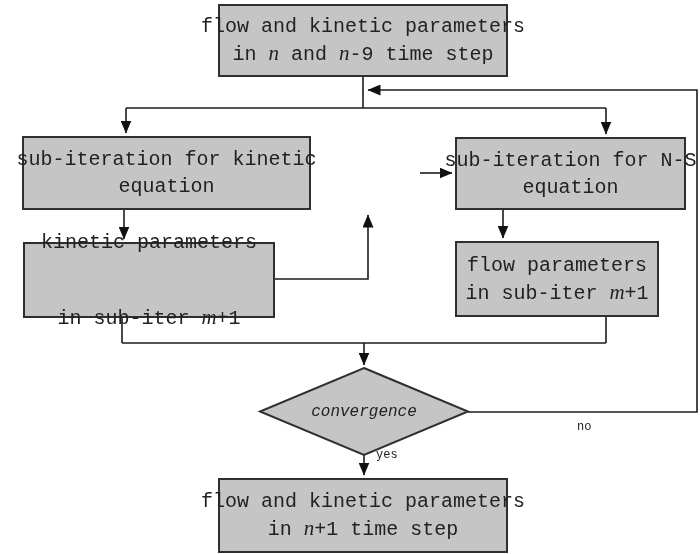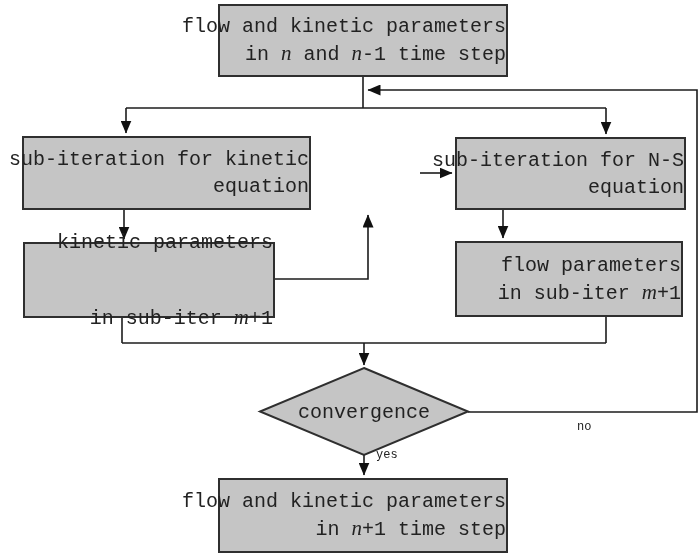--- a/index.html
+++ b/index.html
@@ -5,36 +5,36 @@
   html,body{margin:0;padding:0;background:#ffffff;}
   .stage{
     position:relative;width:700px;height:554px;background:#ffffff;overflow:hidden;
     font-family:"Liberation Mono","DejaVu Sans Mono",monospace;
     color:#222222;
   }
   .stage svg{position:absolute;left:0;top:0;}
   .node{
     position:absolute;box-sizing:border-box;
     background:#c5c5c5;border:2px solid #2f2f2f;
-    display:flex;flex-direction:column;align-items:flex-end;justify-content:center;
+    display:flex;flex-direction:column;align-items:center;justify-content:center;
     text-align:center;font-size:20px;line-height:27px;
   }
   .bline{display:block;white-space:pre;}
   .var{font-family:"Liberation Serif","DejaVu Serif",serif;font-style:italic;font-size:21px;}
   .node-top{left:218px;top:4px;width:290px;height:73px;}
   .node-subkin{left:22px;top:136px;width:289px;height:74px;}
   .node-mesh{left:307px;top:136px;width:113px;height:76px;line-height:31px;}
   .node-subns{left:455px;top:137px;width:231px;height:73px;}
   .node-kinpar{left:23px;top:242px;width:252px;height:76px;gap:48px;}
-  .node-flowpar{left:455px;top:241px;width:228px;height:76px;}
+  .node-flowpar{left:455px;top:241px;width:204px;height:76px;}
   .node-result{left:218px;top:478px;width:290px;height:75px;}
   .diamond-text{
     position:absolute;left:260px;top:384px;width:208px;height:56px;
     display:flex;flex-direction:column;align-items:center;justify-content:center;
-    text-align:center;font-size:20px;line-height:27px;
+    text-align:center;font-size:16px;line-height:27px;font-style:italic;
   }
   .edge-label{position:absolute;font-size:12px;line-height:22px;}
   .label-yes{left:376px;top:444px;}
   .label-no{left:577px;top:416px;}
 </style>
 </head>
 <body>
 
 <div class="stage">
 
@@ -68,21 +68,21 @@
       <path d="M364,455 L364,475" marker-end="url(#arr)"></path>
 
       <path d="M468,412 L697,412 L697,90 L368,90" marker-end="url(#arr)"></path>
 
       <polygon points="364,368 468,411.5 364,455 260,411.5" fill="#c5c5c5" stroke="#2f2f2f" stroke-width="2"></polygon>
     </g>
   </svg>
 
   <div class="node node-top">
     <span class="bline">flow and kinetic parameters</span>
-    <span class="bline"><span>in </span><span class="var">n</span><span> and </span><span class="var">n</span><span>-1 time step</span></span>
+    <span class="bline"><span>in </span><span class="var">n</span><span> and </span><span class="var">n</span><span>-9 time step</span></span>
   </div>
 
   <div class="node node-subkin">
     <span class="bline">sub-iteration for kinetic</span>
     <span class="bline">equation</span>
   </div>
 
 
   <div class="node node-subns">
     <span class="bline">sub-iteration for N-S</span>

